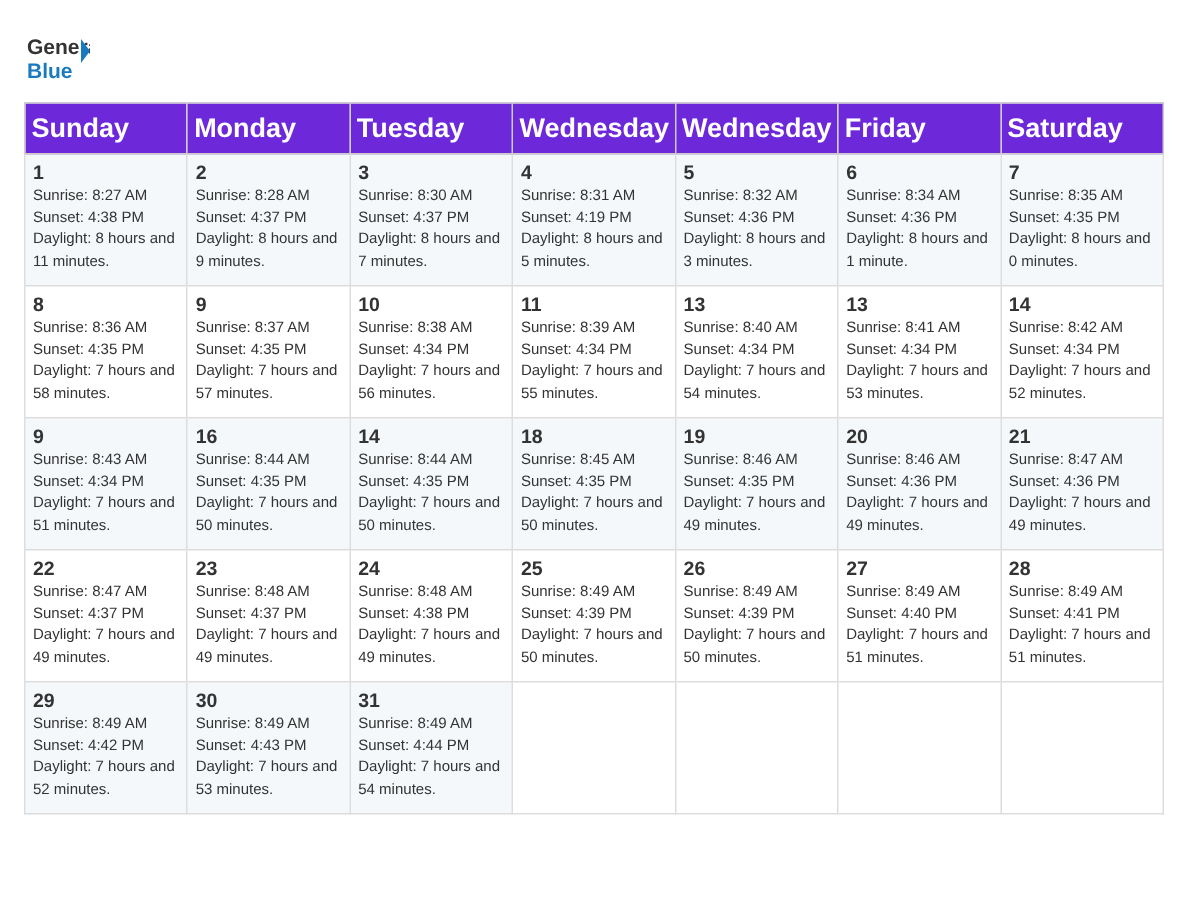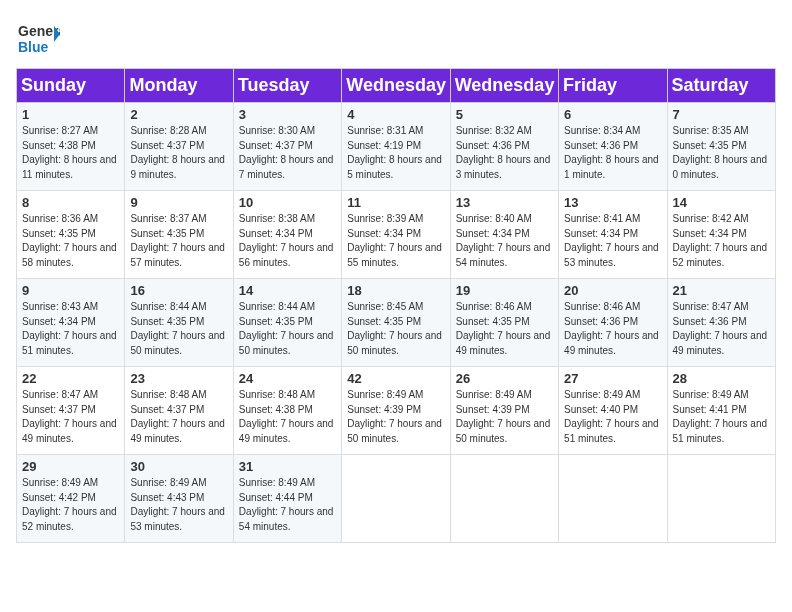--- a/index.html
+++ b/index.html
@@ -276,21 +276,21 @@
 and 49 minutes.</div>
         </td>
         <td>
           <span class="day-num">24</span>
           <div class="cell-text">Sunrise: 8:48 AM
 Sunset: 4:38 PM
 Daylight: 7 hours
 and 49 minutes.</div>
         </td>
         <td>
-          <span class="day-num">42</span>
+          <span class="day-num">25</span>
           <div class="cell-text">Sunrise: 8:49 AM
 Sunset: 4:39 PM
 Daylight: 7 hours
 and 50 minutes.</div>
         </td>
         <td>
           <span class="day-num">26</span>
           <div class="cell-text">Sunrise: 8:49 AM
 Sunset: 4:39 PM
 Daylight: 7 hours

